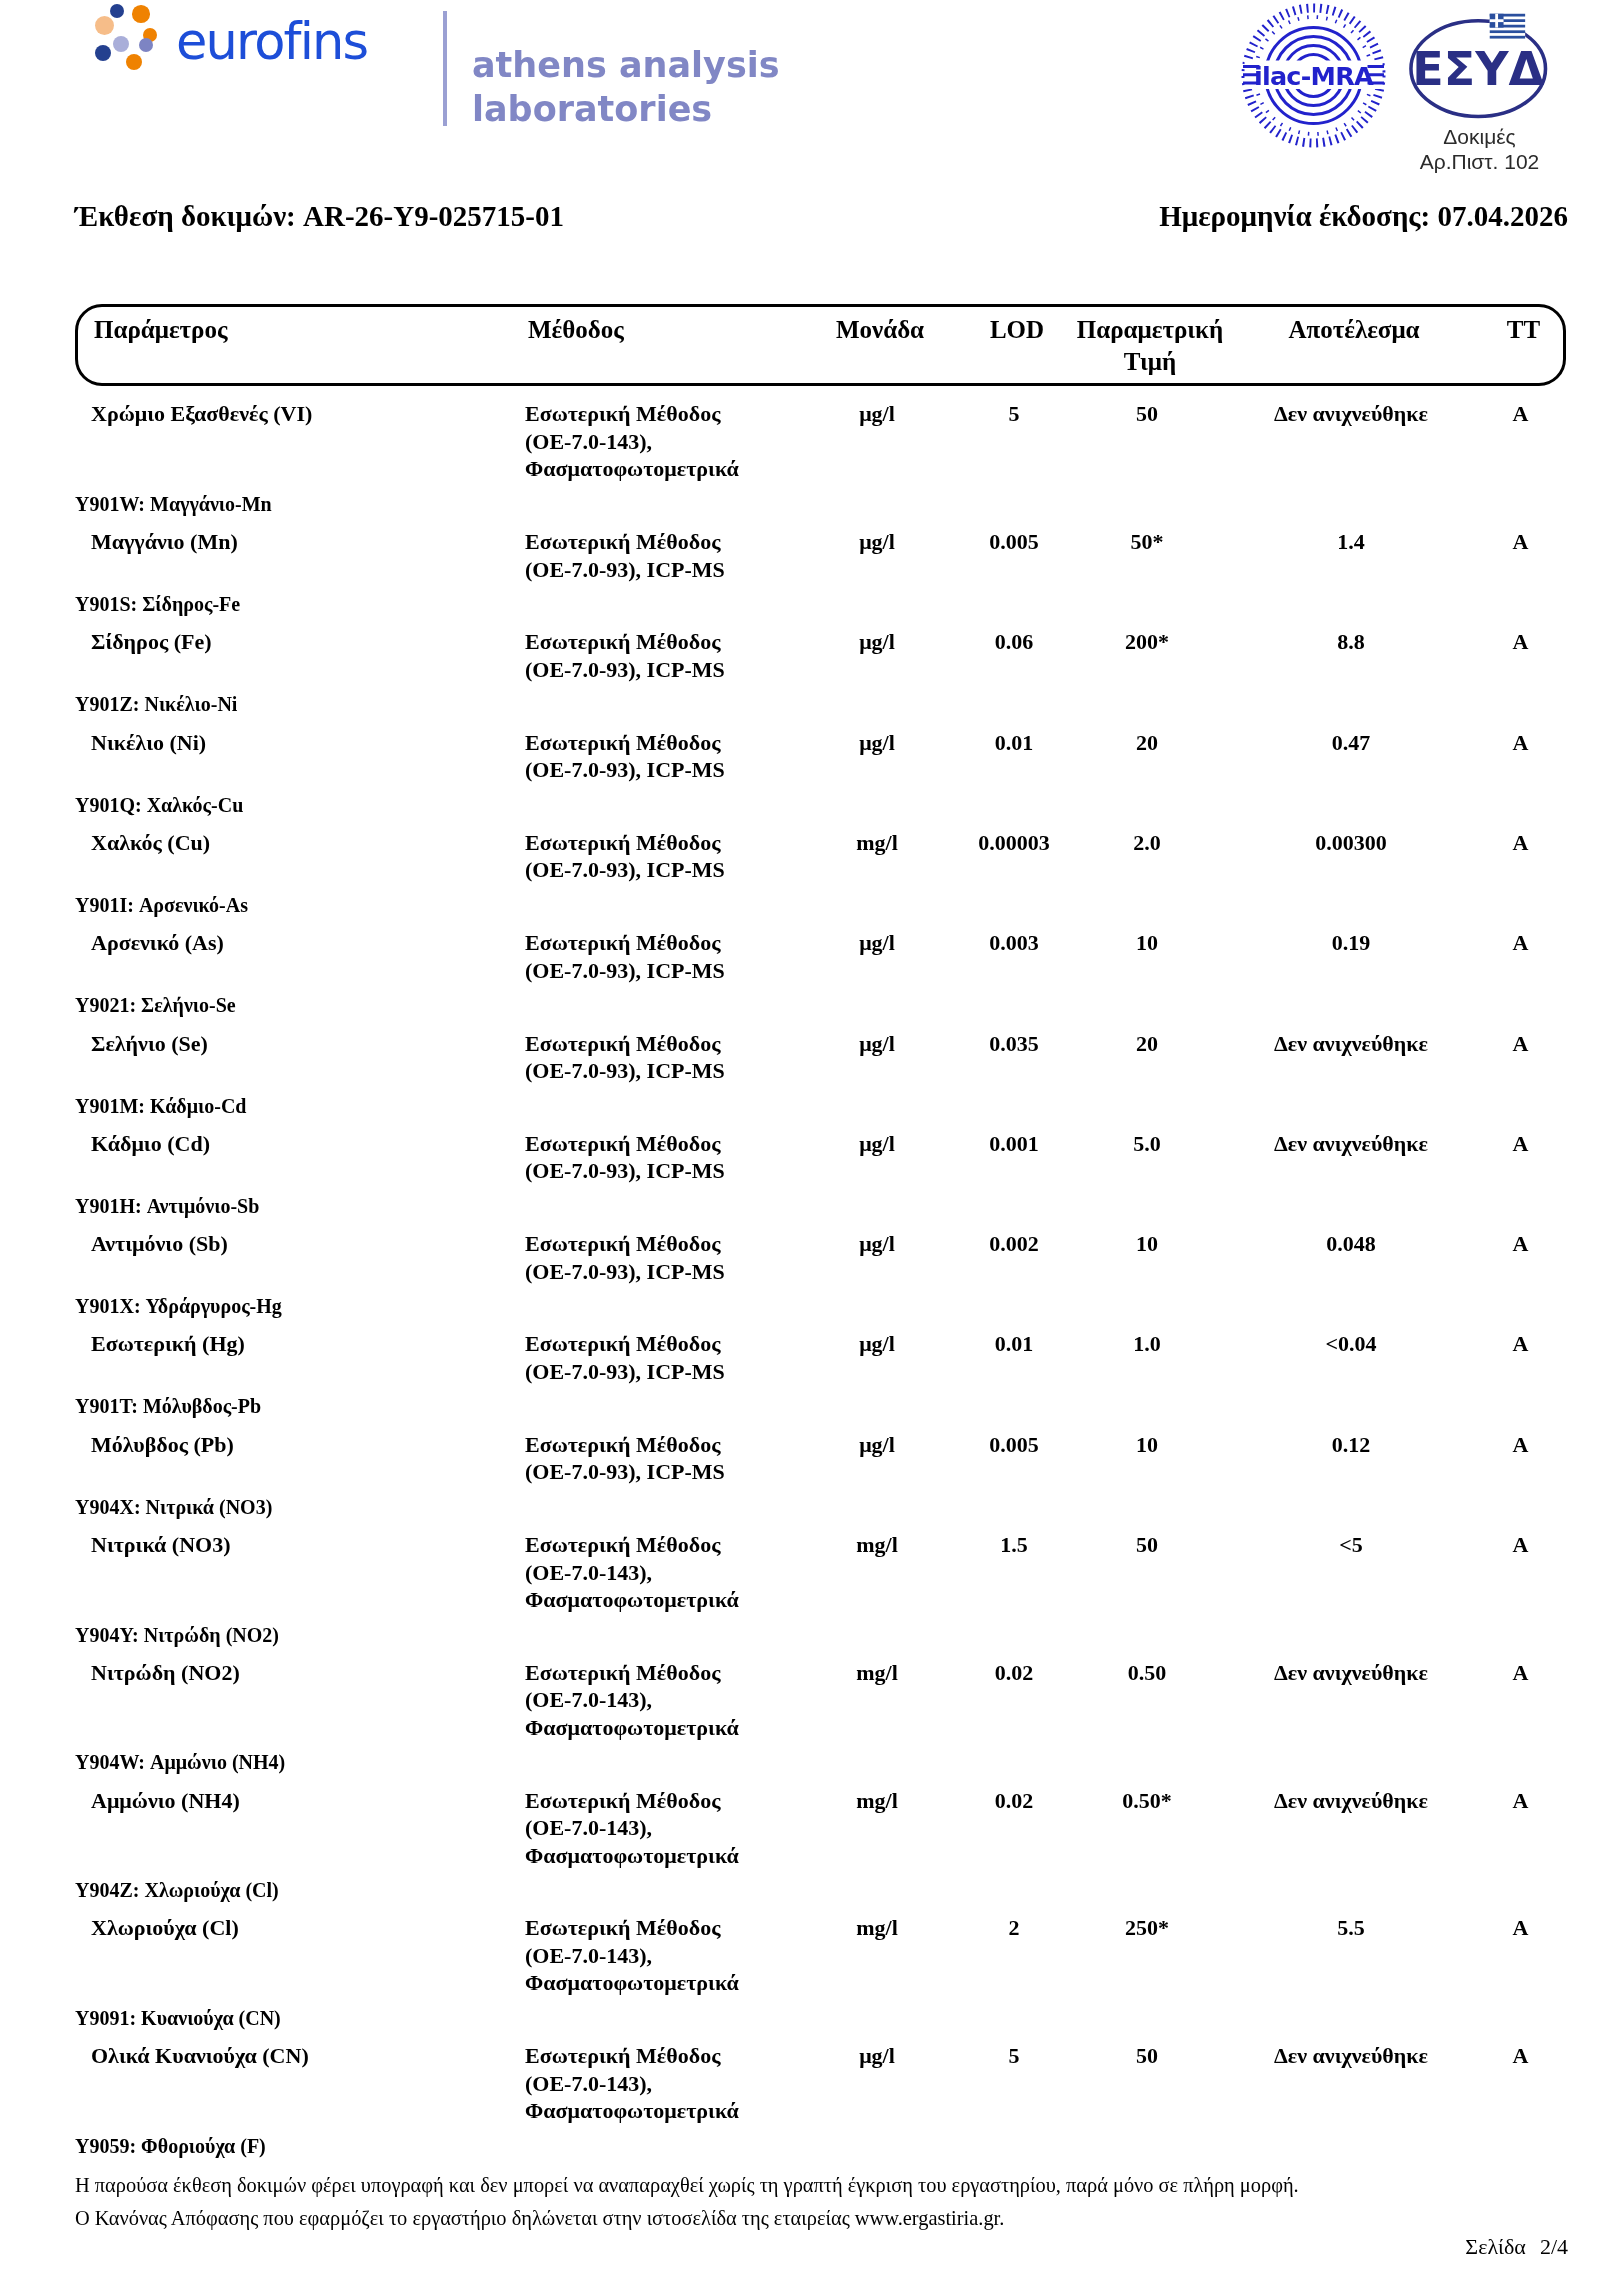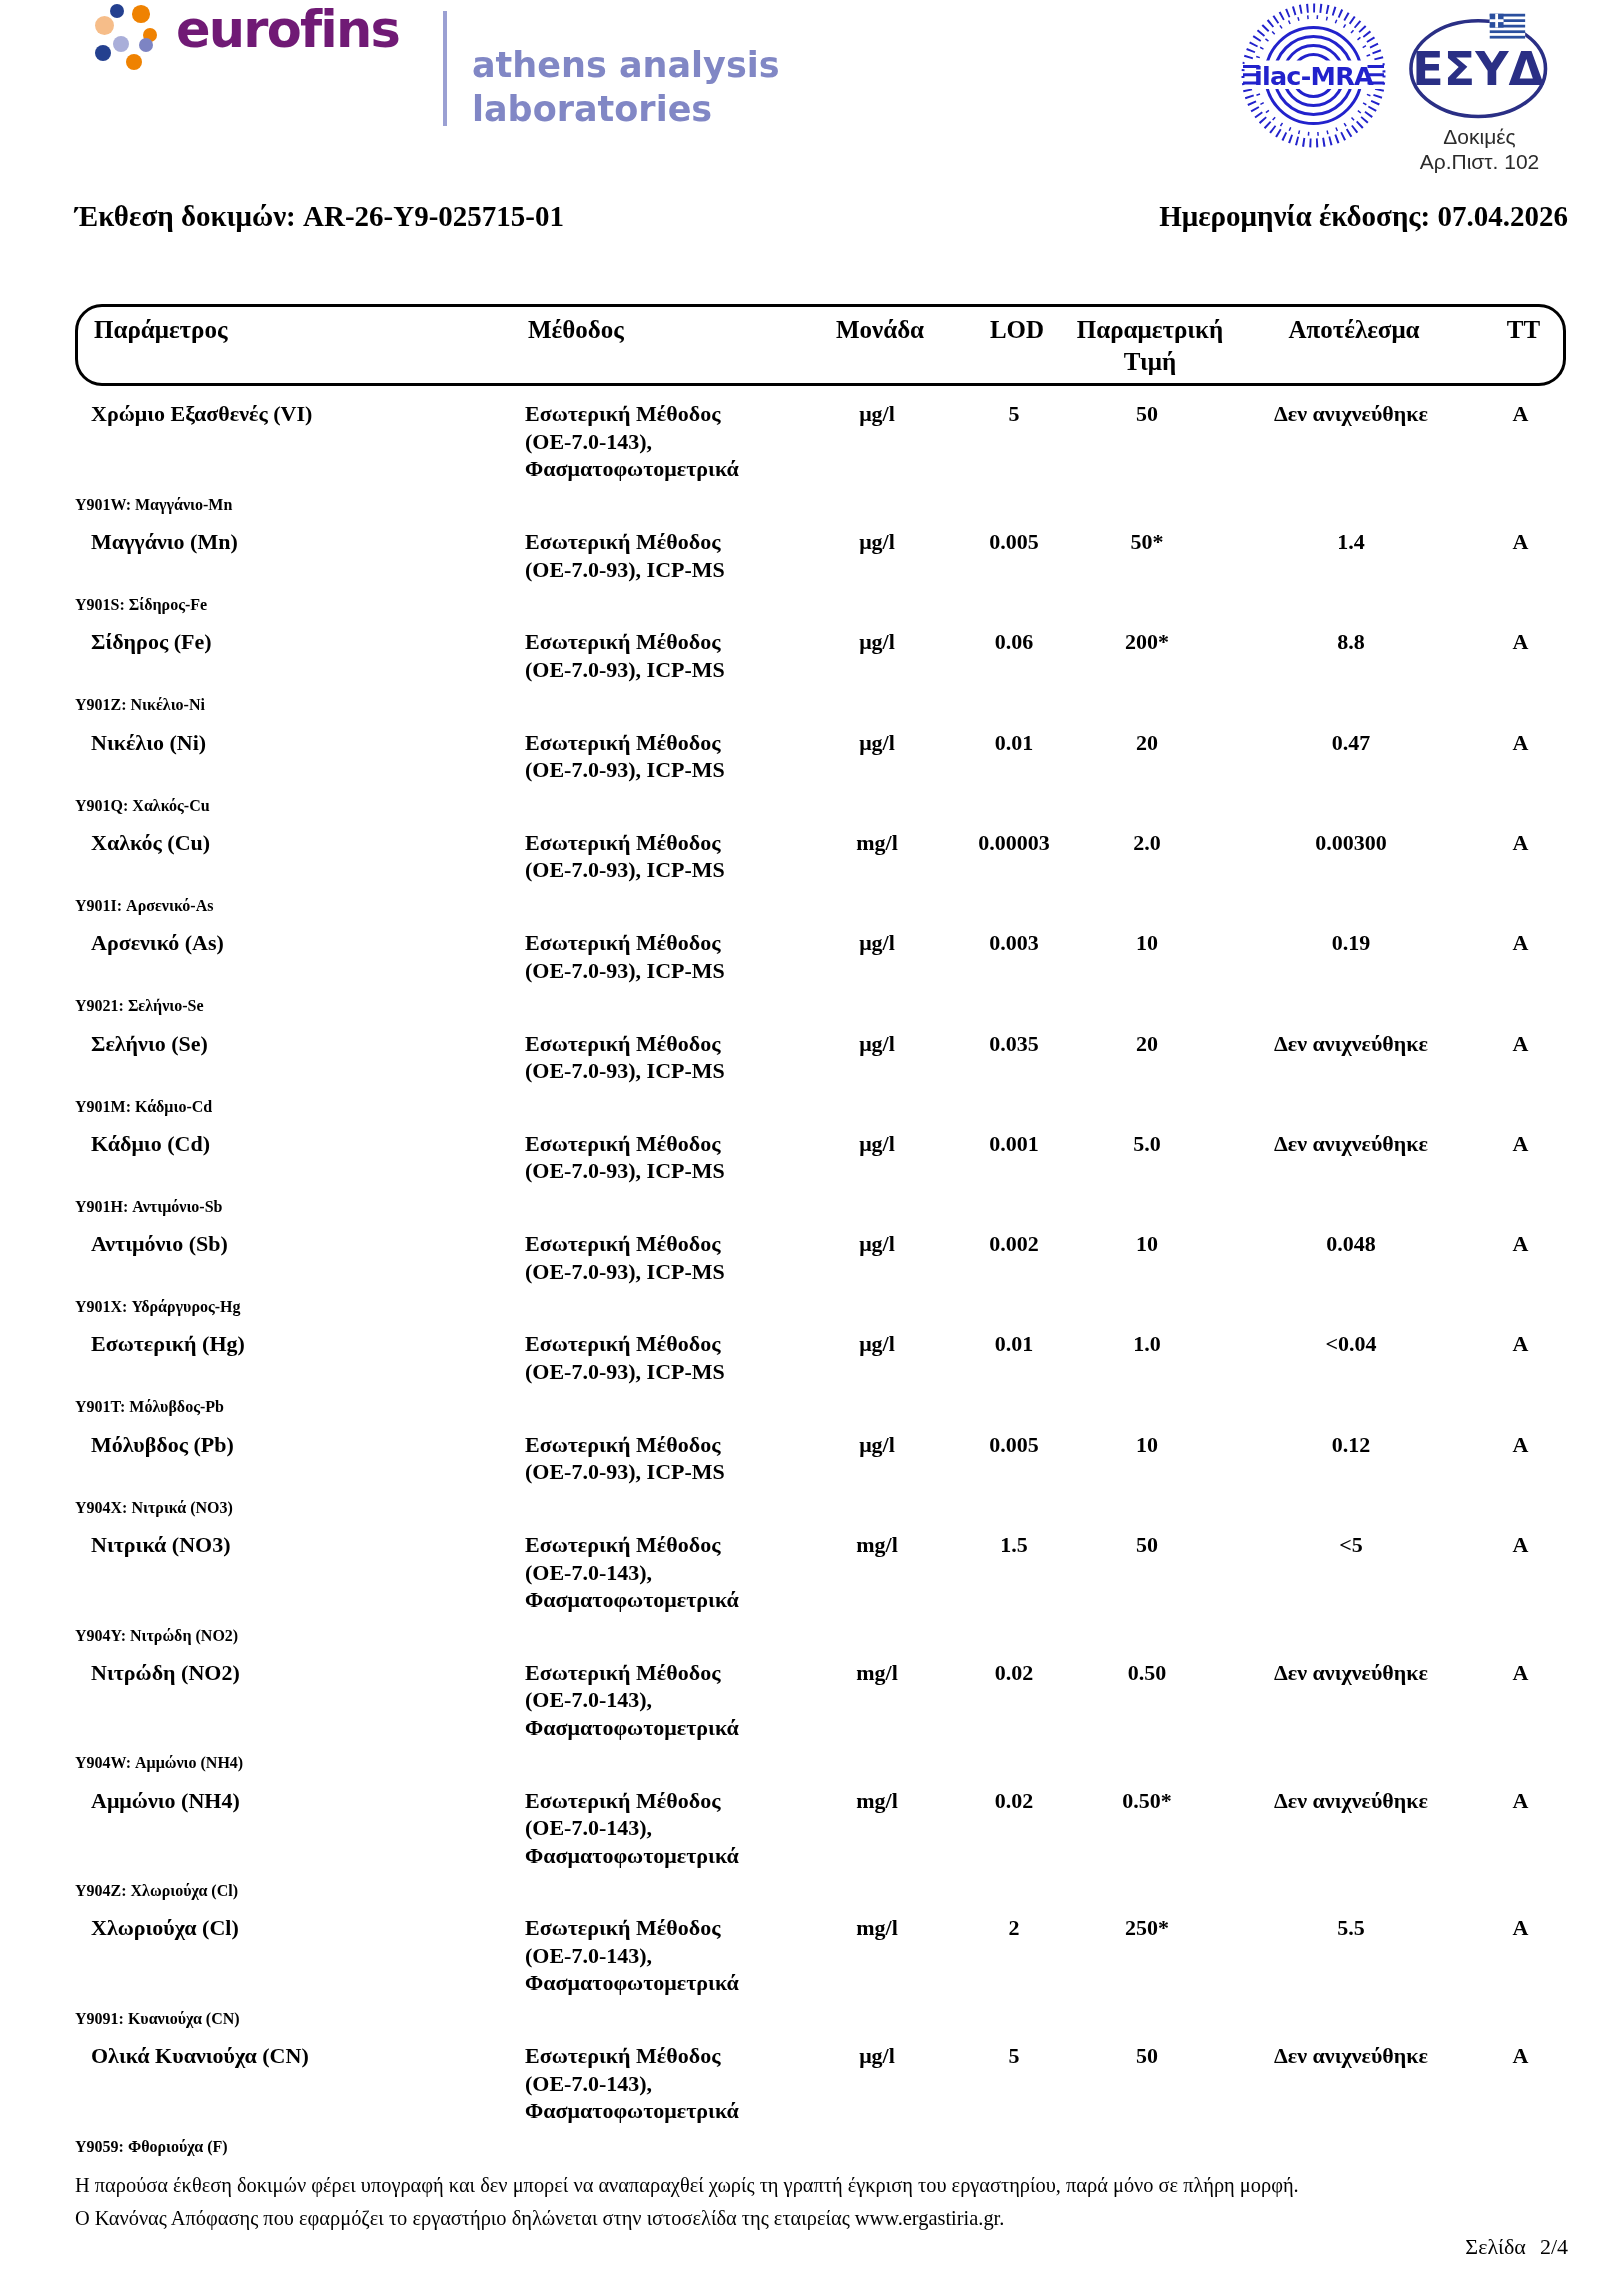--- a/index.html
+++ b/index.html
@@ -15,23 +15,23 @@
   .d1 { left:17px; top:1.8px;  width:14px; height:14px; background:#24408f; }
   .d2 { left:39px; top:3.5px;  width:17.7px; height:17.7px; background:#ef8201; }
   .d3 { left:1.8px;  top:14px; width:19.5px; height:19.5px; background:#f6bd89; }
   .d4 { left:50px; top:26px; width:14px; height:14px; background:#ef8201; }
   .d5 { left:19.5px; top:34px; width:16px; height:16px; background:#a9aed9; }
   .d6 { left:46px; top:36px; width:14px; height:14px; background:#7d84c3; }
   .d7 { left:1.8px;  top:43px; width:16px; height:16px; background:#24408f; }
   .d8 { left:33px; top:52px; width:16px; height:16px; background:#ef8201; }
 
   .brand-name {
-    position:absolute; left:176px; top:0px;
-    font-family:"DejaVu Sans", sans-serif; font-weight:bold;
-    font-size:51px; letter-spacing:-1.8px; color:#701a75;
+    position:absolute; left:176px; top:12px;
+    font-family:"DejaVu Sans", sans-serif; font-weight:normal;
+    font-size:51px; letter-spacing:-1.8px; color:#1d4ed8;
   }
   .brand-divider { position:absolute; left:443px; top:10.6px; width:3.5px; height:115px; background:#9ba0d3; }
   .brand-sub {
     position:absolute; left:472px; top:43px;
     font-family:"DejaVu Sans", sans-serif; font-weight:bold;
     font-size:35px; line-height:44px; color:#8187c5;
   }
 
   .ilac-seal { position:absolute; left:1238px; top:1.8px; }
   .esyd-seal { position:absolute; left:1408px; top:12.4px; }
@@ -50,21 +50,21 @@
   .thead {
     border:3.5px solid #000; width:1485px;
     font-size:25px; font-weight:bold; line-height:32px;
     padding:7px 0 5.3px 0;
   }
   .tbody { margin-top:14px; }
   .trow  { font-size:22px; line-height:27.5px; margin-bottom:8px;font-weight:bold; }
   .cell.c-param  { padding-left:16px; text-align:left; }
   .cell.c-method { padding-left:7px;  text-align:left; }
   .cell.c-unit, .cell.c-lod, .cell.c-limit, .cell.c-result, .cell.c-tt { text-align:center; }
-  .section-header { font-size:16px; font-weight:bold; line-height:27.5px; margin:1.8px 0 9.8px 0; }
+  .section-header { font-size:20px; font-weight:bold; line-height:27.5px; margin:1.8px 0 9.8px 0; }
 
   
   .footer-notes {
     position:absolute; left:75px; top:2169px; width:1492px;
     font-size:20.4px; line-height:33px;
   }
   .pagenum {
     position:absolute; right:53px; top:2234px; font-size:22px;
     display:inline-flex; gap:14px;
   }

